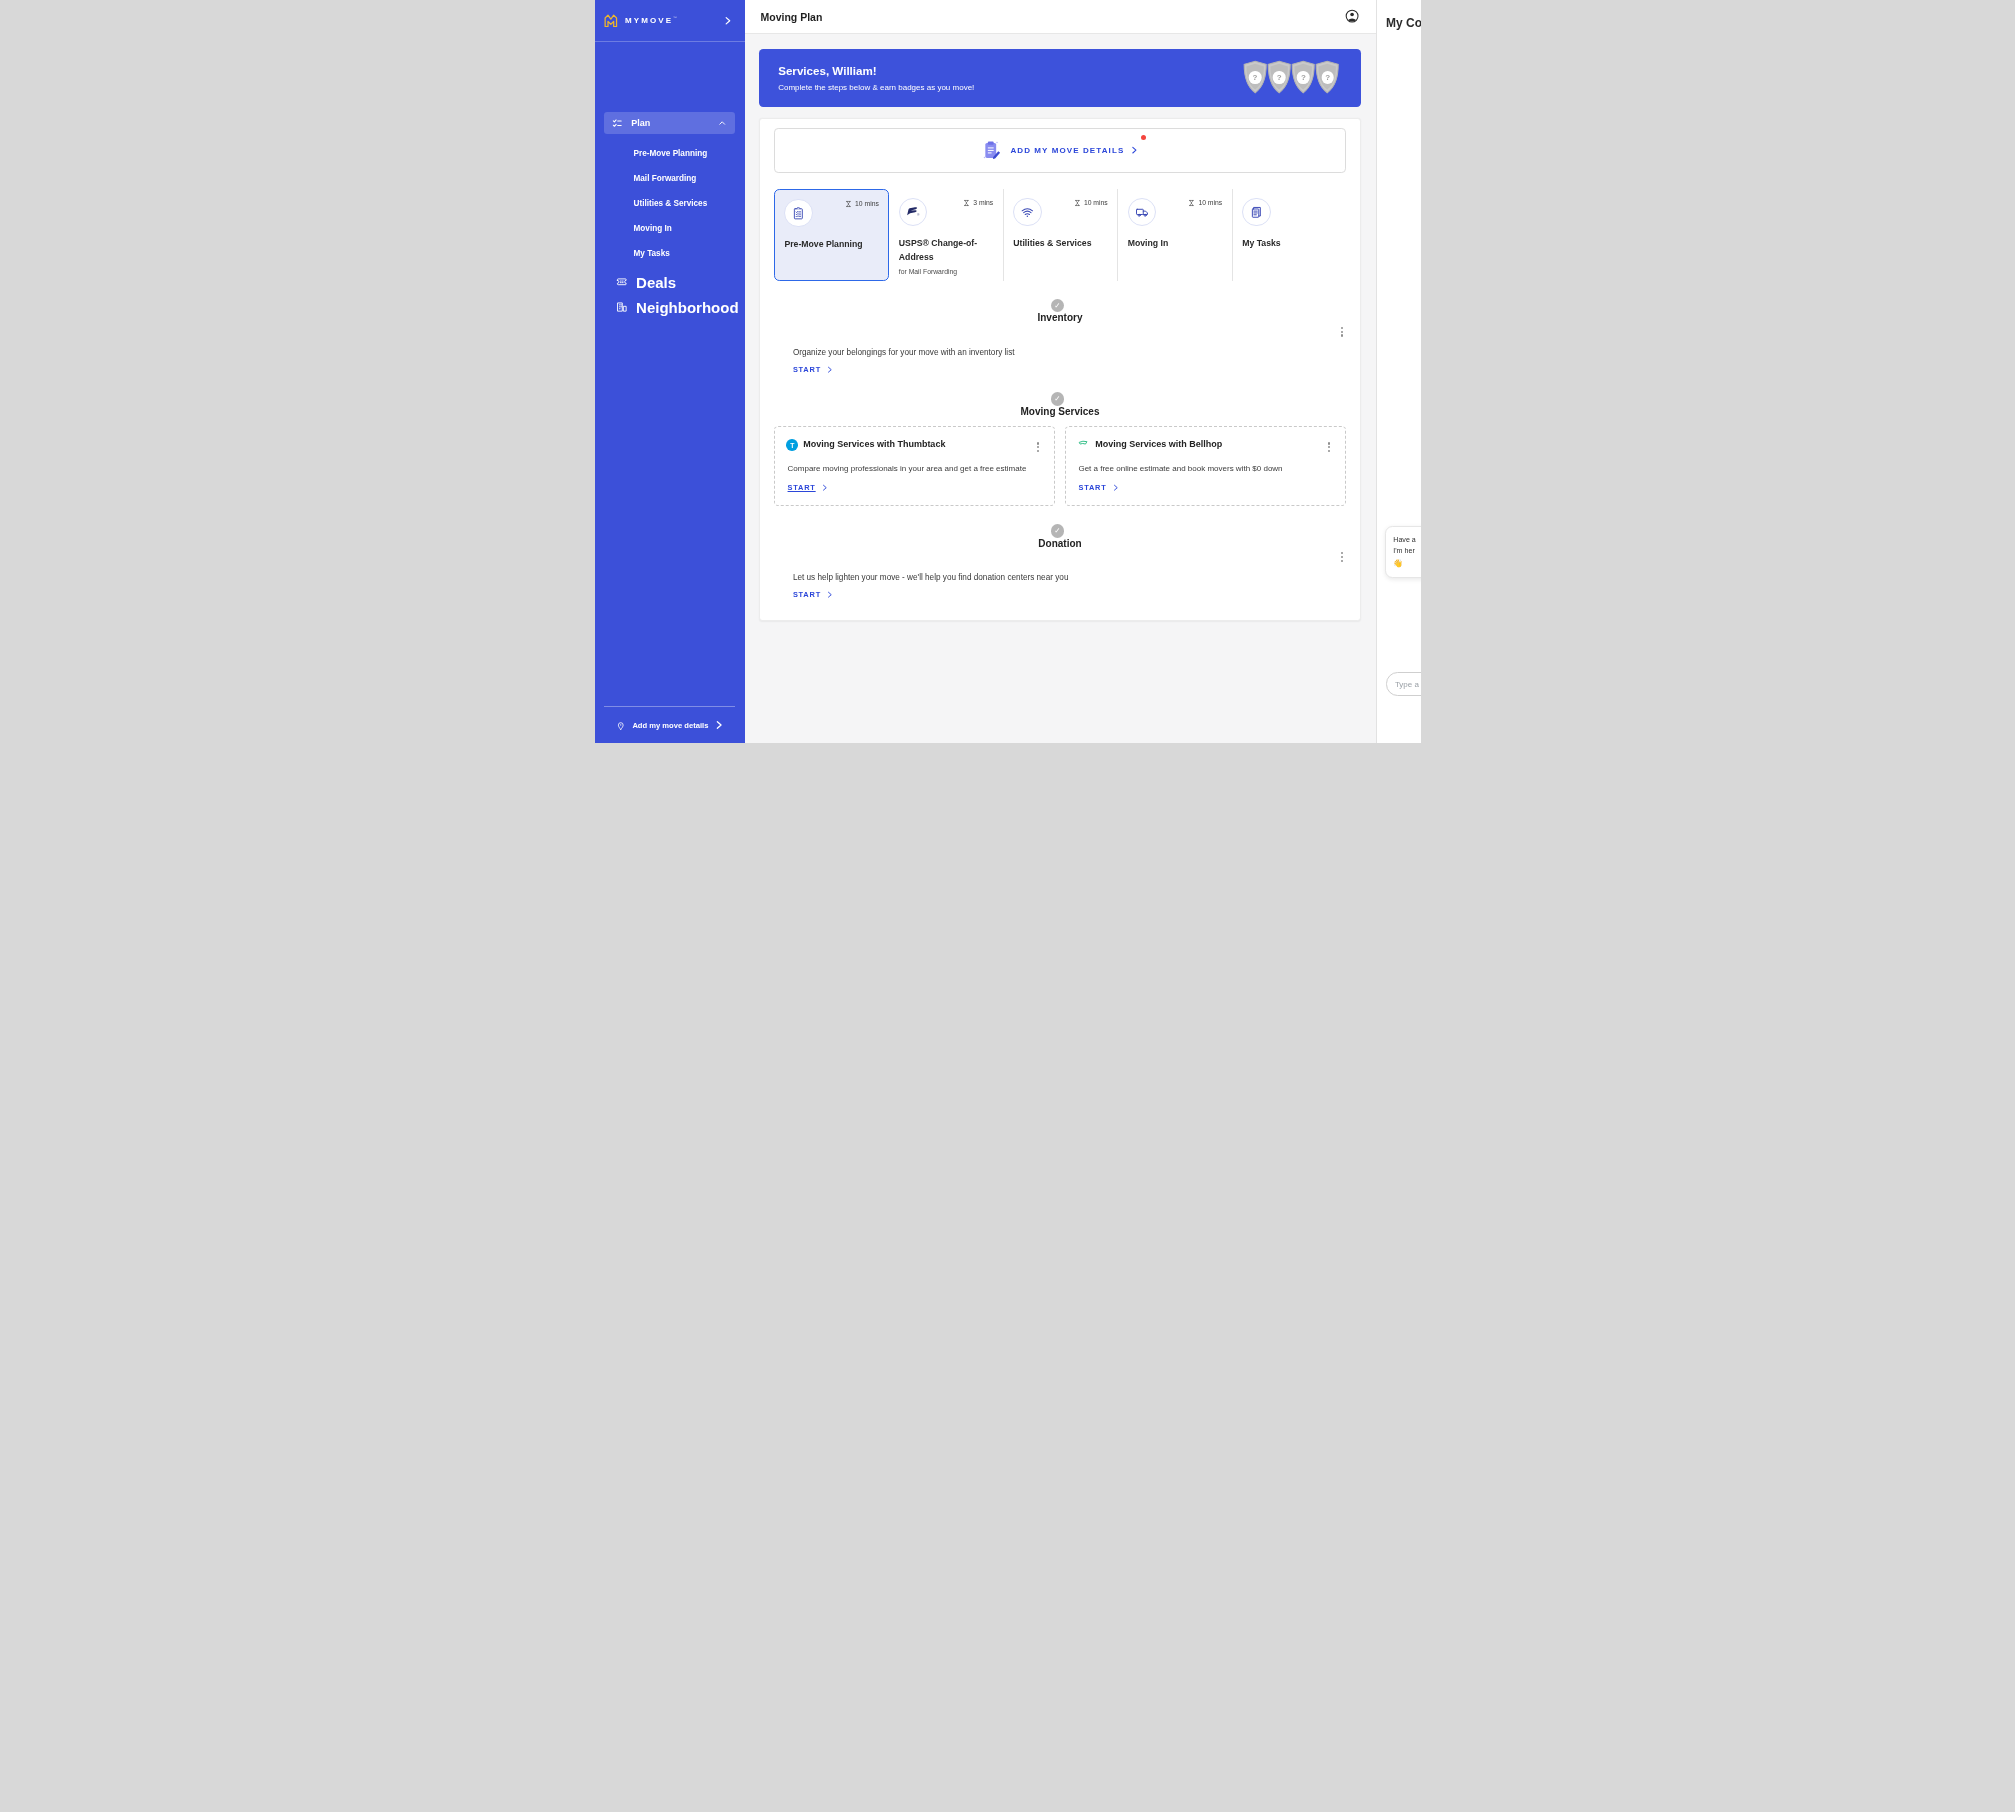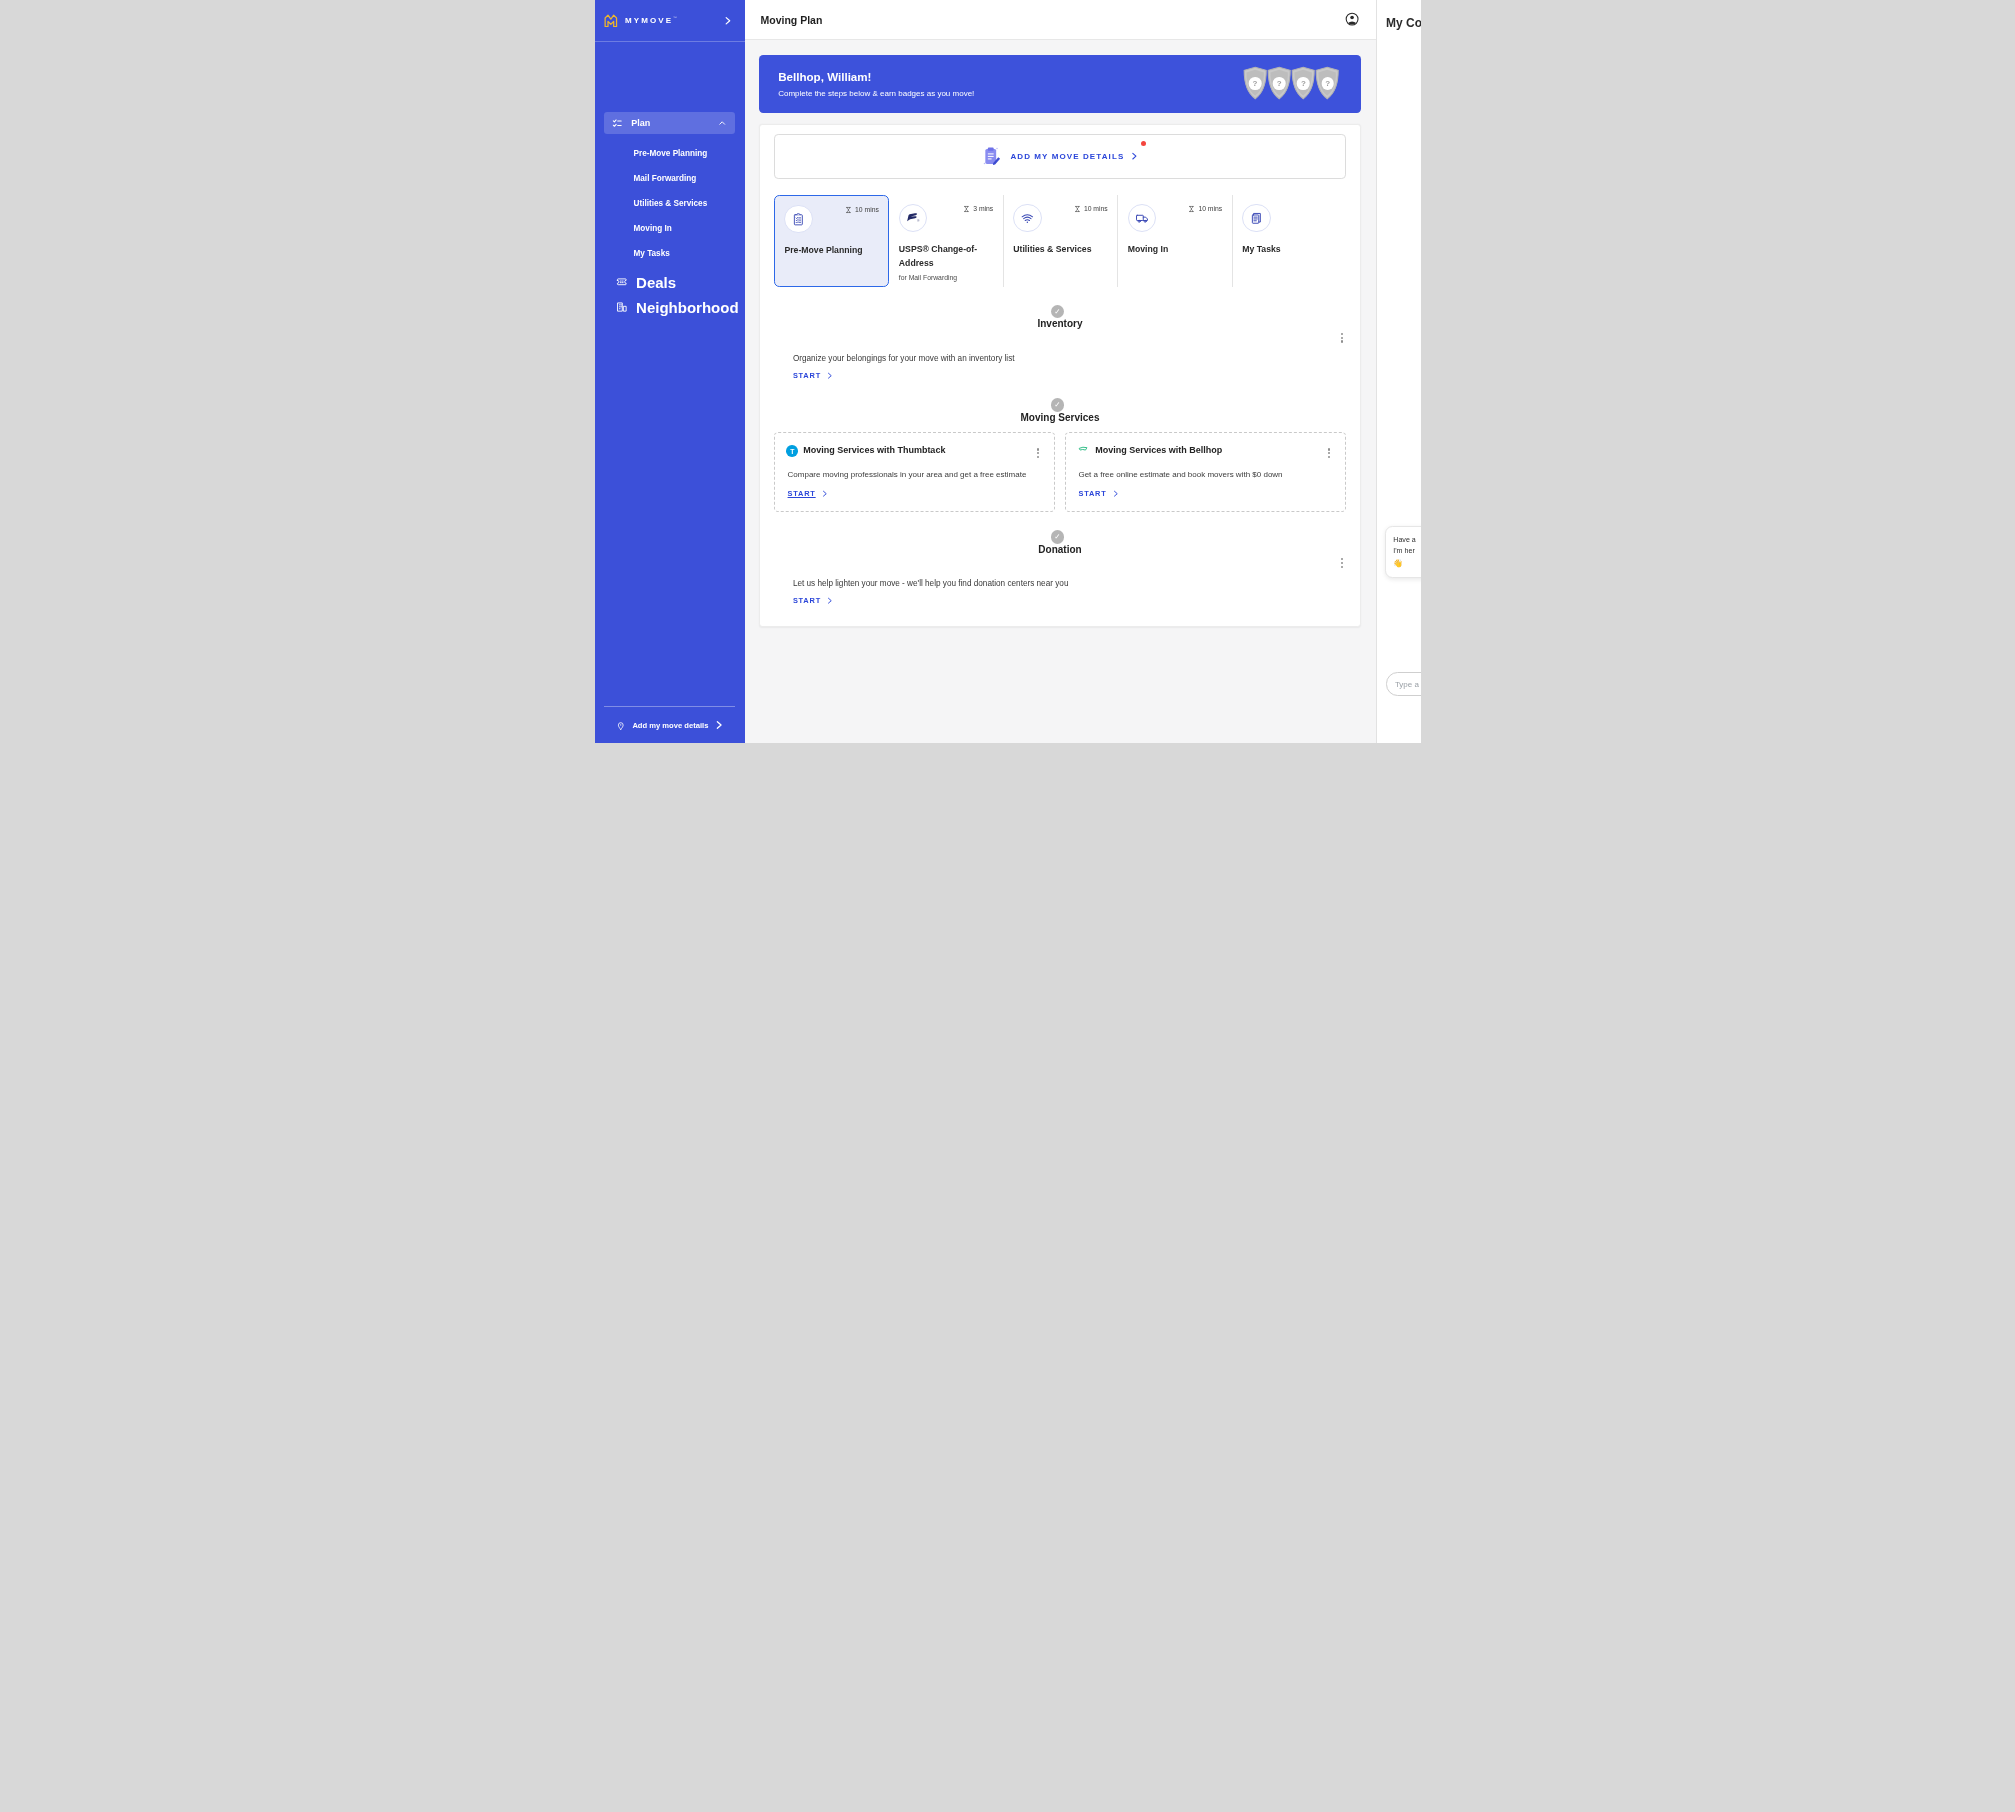--- a/index.html
+++ b/index.html
@@ -23,21 +23,21 @@
   .nav-item { display:flex; align-items:center; padding:0 0 0 21px; height:25px; cursor:pointer; }
   .nav-item .lbl { font-size:15px; font-weight:700; margin-left:9px; }
   .sidebar-footer { position:absolute; left:0; right:0; bottom:0; padding:0 0 7.4px; }
   .sidebar-footer .divider { margin:0 9.5px 13.7px; border-top:0.5px solid rgba(255,255,255,.35); }
   .footer-link { display:flex; align-items:center; padding:0 21px 5.3px 21px; cursor:pointer; }
   .footer-link .lbl { font-size:7.6px; font-weight:700; margin-left:7.4px; }
   .footer-link svg.chev { margin-left:auto; }
 
   
   .main { flex:1; display:flex; flex-direction:column; background:#F5F5F6; min-width:0; }
-  .header { height:40px; background:#fff; border-bottom:0.5px solid #E7E7E7; display:flex; align-items:center; padding:4px 16px; }
+  .header { height:34px; background:#fff; border-bottom:0.5px solid #E7E7E7; display:flex; align-items:center; padding:4px 16px; }
   .page-title { font-size:10.5px; font-weight:800; color:#1F1F1F; }
   .avatar { margin-left:auto; width:14.2px; height:14.2px; cursor:pointer; }
   .content { flex:1; padding:14.7px; overflow:hidden; }
 
   .banner { background:#3D52DB; border-radius:4.2px; height:58px; color:#fff; display:flex; align-items:center; padding:0 19px; }
   .banner-text .b-title { font-size:11.6px; font-weight:800; margin-bottom:6.3px; }
   .banner-text .b-sub { font-size:8px; font-weight:400; }
   .badges { margin-left:auto; display:flex; }
   .badge { position:relative; width:28.4px; height:35px; margin-left:-4.2px; }
   .badge-q { position:absolute; left:50%; top:11px; transform:translateX(-50%); width:12.6px; height:12.6px; background:#fff; border-radius:50%; color:#9E9E9E; font-size:8px; font-weight:800; display:flex; align-items:center; justify-content:center; }
@@ -177,21 +177,21 @@
           <circle cx="12" cy="12" r="10" fill="none" stroke="#2A2A2A" stroke-width="1.8"></circle>
           <circle cx="12" cy="9.3" r="3.1" fill="#2A2A2A"></circle>
           <path d="M5.2 18.6 a9 7.5 0 0 1 13.6 0 a10 10 0 0 1 -13.6 0 Z" fill="#2A2A2A"></path>
         </svg>
     </header>
 
     <div class="content">
 
       <div class="banner">
         <div class="banner-text">
-          <div class="b-title">Bellhop, William!</div>
+          <div class="b-title">Services, William!</div>
           <div class="b-sub">Complete the steps below &amp; earn badges as you move!</div>
         </div>
         <div class="badges">
           <div class="badge">
             <svg width="28.4" height="35" viewBox="0 0 54 66">
                 <path d="M27 2 L48 8 C48 30 44 50 27 62 C10 50 6 30 6 8 Z" fill="#C9C9C9" stroke="#B2B2B2" stroke-width="2"></path>
                 <path d="M27 7 L43.5 12 C43.5 30 40 46 27 56 C14 46 10.5 30 10.5 12 Z" fill="#BDBDBD"></path>
               </svg>
             <div class="badge-q">?</div>
           </div>

